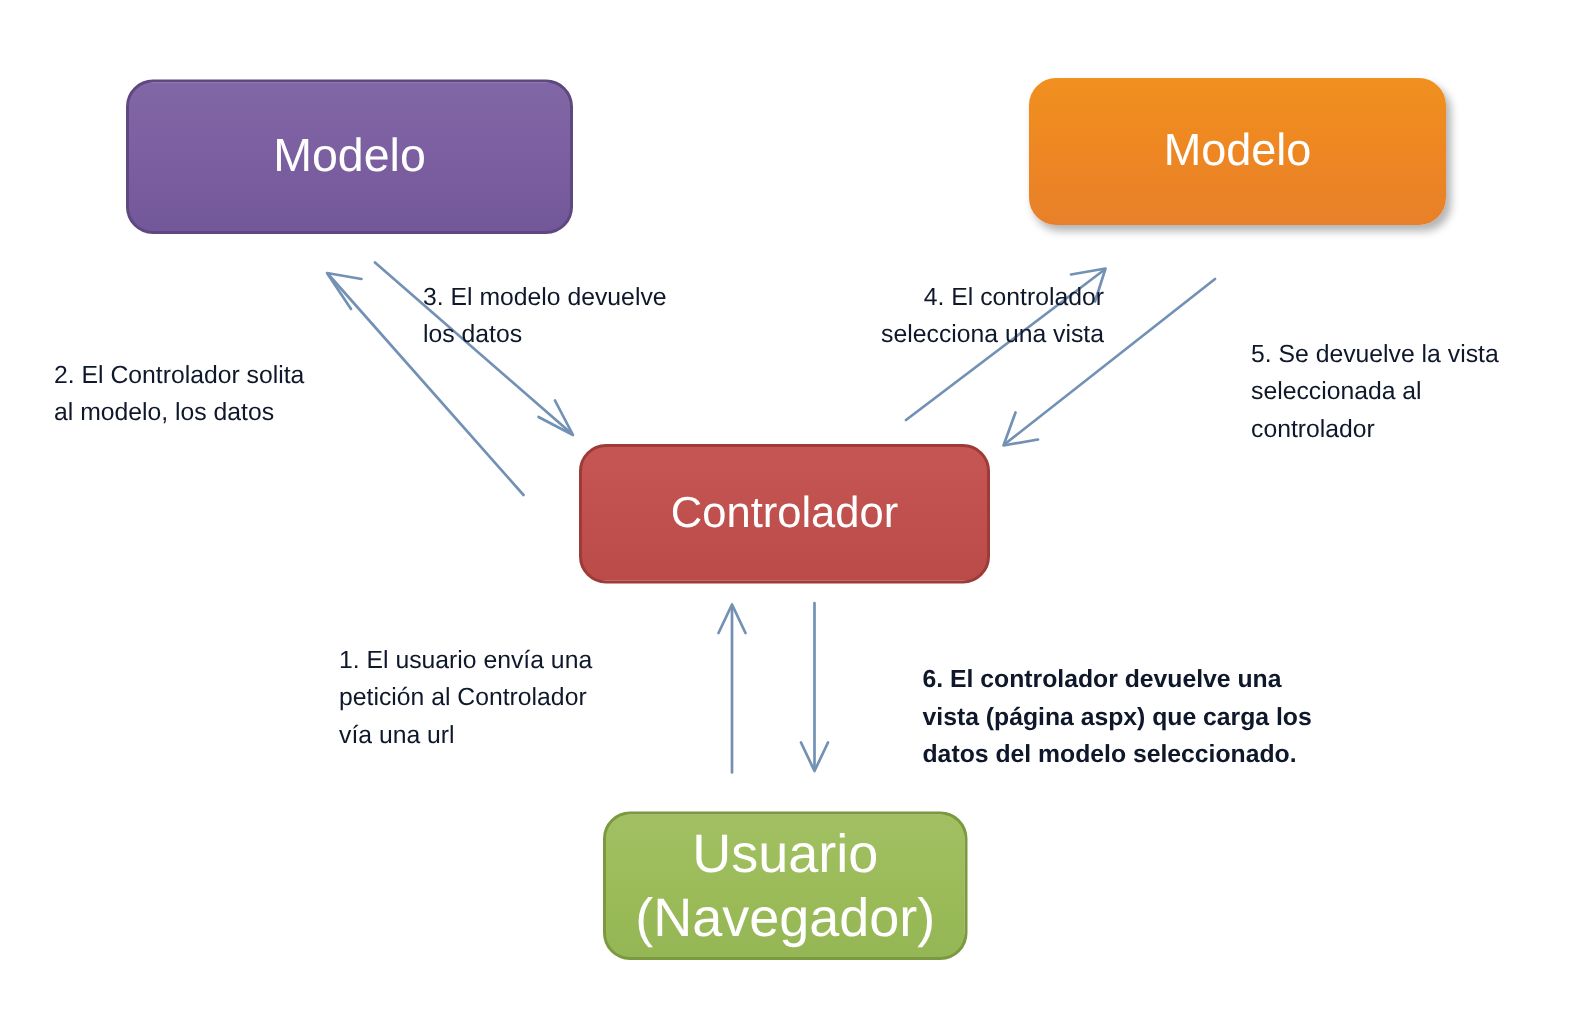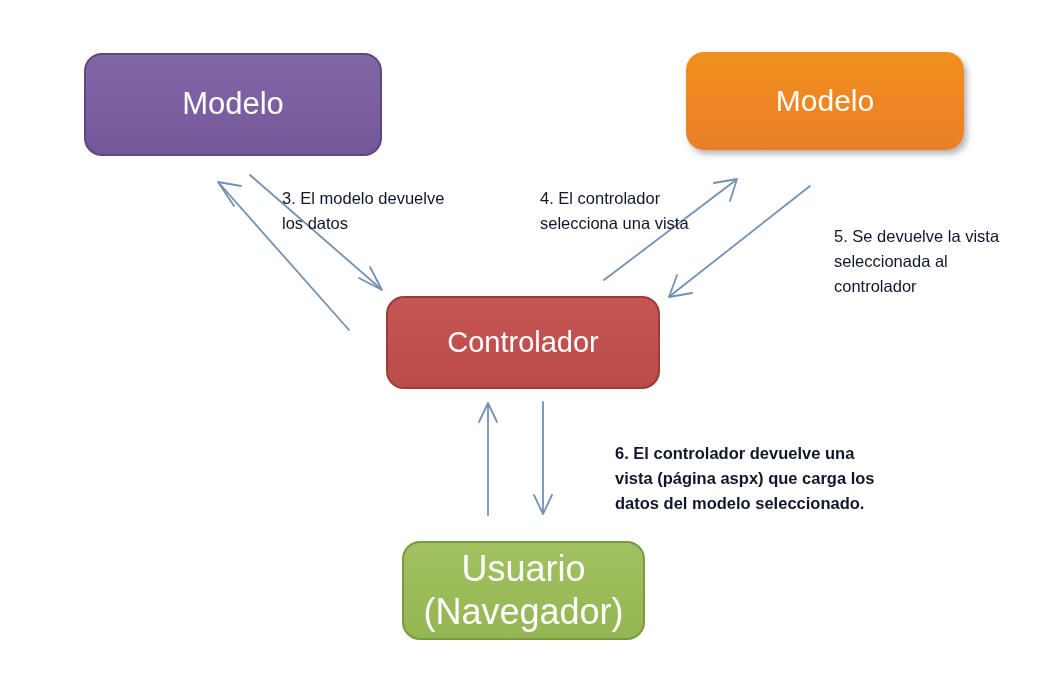--- a/index.html
+++ b/index.html
@@ -92,21 +92,21 @@
   .label {
     position: absolute;
     font-size: 16.5px;
     line-height: 1.52;
     color: #0f172a;
     white-space: pre-line;
   }
 
   .label-2 { left: 36px;  top: 238px; width: 222px; }
   .label-3 { left: 282px; top: 186px; width: 210px; }
-  .label-4 { left: 540px; top: 186px; width: 196px; }
+  .label-4 { left: 540px; top: 186px; width: 196px; text-align: right; }
   .label-5 { left: 834px; top: 224px; width: 210px; }
   .label-1 { left: 226px; top: 428px; width: 212px; }
   .label-6 { left: 615px; top: 441px; width: 300px; font-weight: bold; }
 </style>
 </head>
 <body>
 
 <div id="canvas">
 
   <svg class="arrows" viewBox="0 0 1060 677" width="1060" height="677" xmlns="http://www.w3.org/2000/svg">
@@ -147,21 +147,26 @@
 
   <div class="node node-modelo">Modelo</div>
 
   <div class="node node-vista">Modelo</div>
 
   <div class="node node-controlador">Controlador</div>
 
   <div class="node node-usuario">Usuario
 (Navegador)</div>
 
+  <div class="label label-1">1. El usuario envía una
+petición al Controlador
+vía una url</div>
 
+  <div class="label label-2">2. El Controlador solita
+al modelo, los datos</div>
 
   <div class="label label-3">3. El modelo devuelve
 los datos</div>
 
   <div class="label label-4">4. El controlador
 selecciona una vista</div>
 
   <div class="label label-5">5. Se devuelve la vista
 seleccionada al
 controlador</div>

